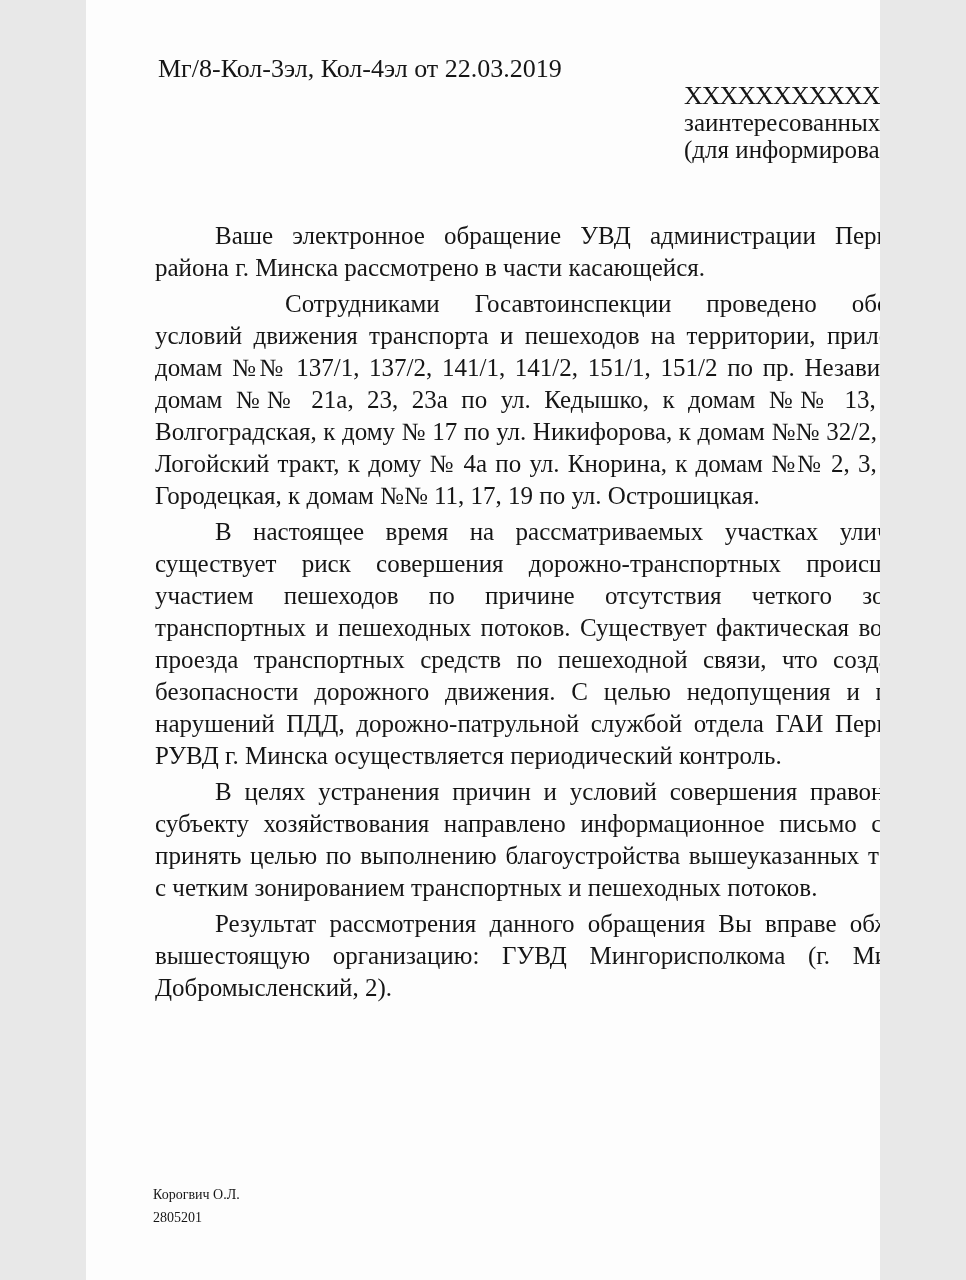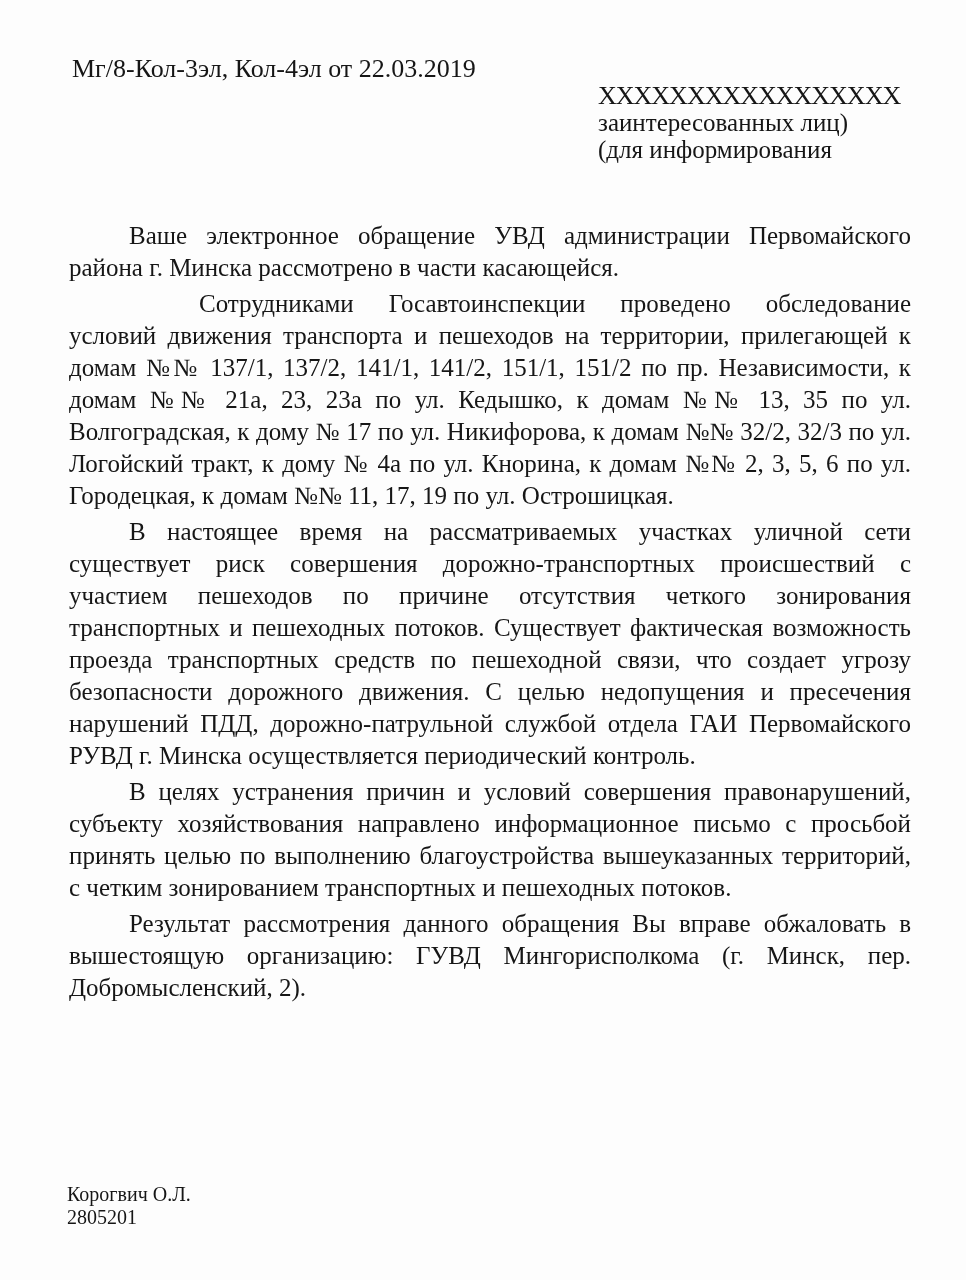--- a/index.html
+++ b/index.html
@@ -2,21 +2,21 @@
 <html lang="ru"><head>
 <meta charset="utf-8">
 <style>
   html, body {
     margin: 0;
     padding: 0;
     background: #e8e8e8;
   }
   .page {
     position: relative;
-    width: 966px;
+    width: 794px;
     height: 1280px;
     margin: 0 auto;
     background: #fdfdfd;
     font-family: "Liberation Serif", "DejaVu Serif", serif;
     color: #161616;
     overflow: hidden;
   }
   .ref-line {
     position: absolute;
     left: 72px;
@@ -69,21 +69,21 @@
   .signature .sig-name {
     position: absolute;
     right: 0;
     bottom: 0;
     white-space: nowrap;
   }
   .executor {
     position: absolute;
     left: 67px;
     top: 1183px;
-    font-size: 20px;
+    font-size: 14px;
     line-height: 23px;
   }
 </style>
 </head>
 <body>
 
 <div class="page">
 
   <div class="ref-line">Мг/8-Кол-3эл, Кол-4эл от 22.03.2019</div>
 

